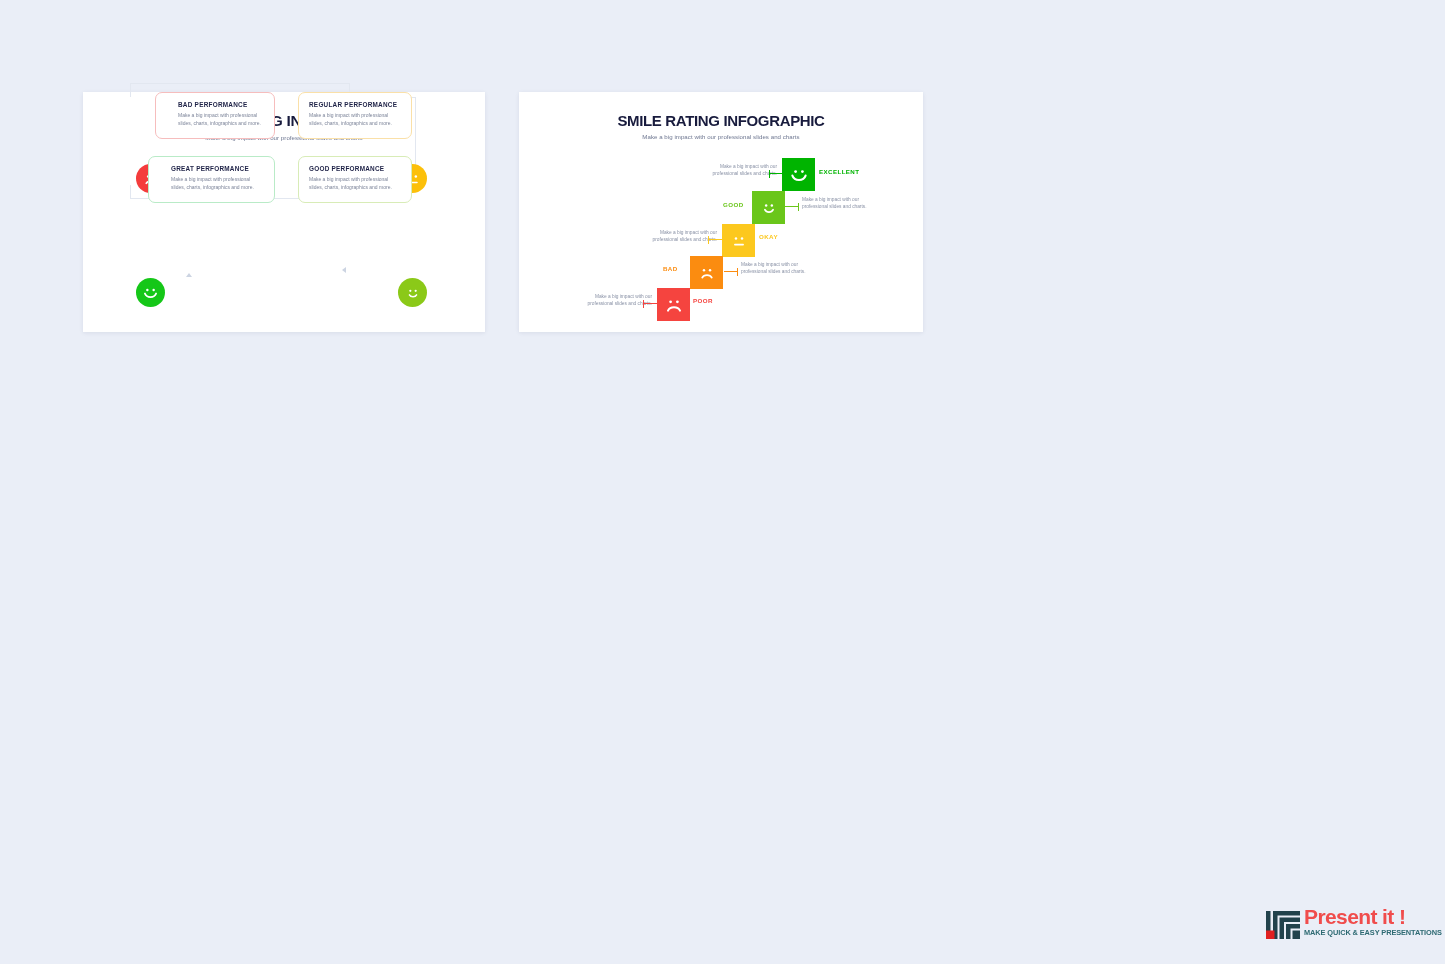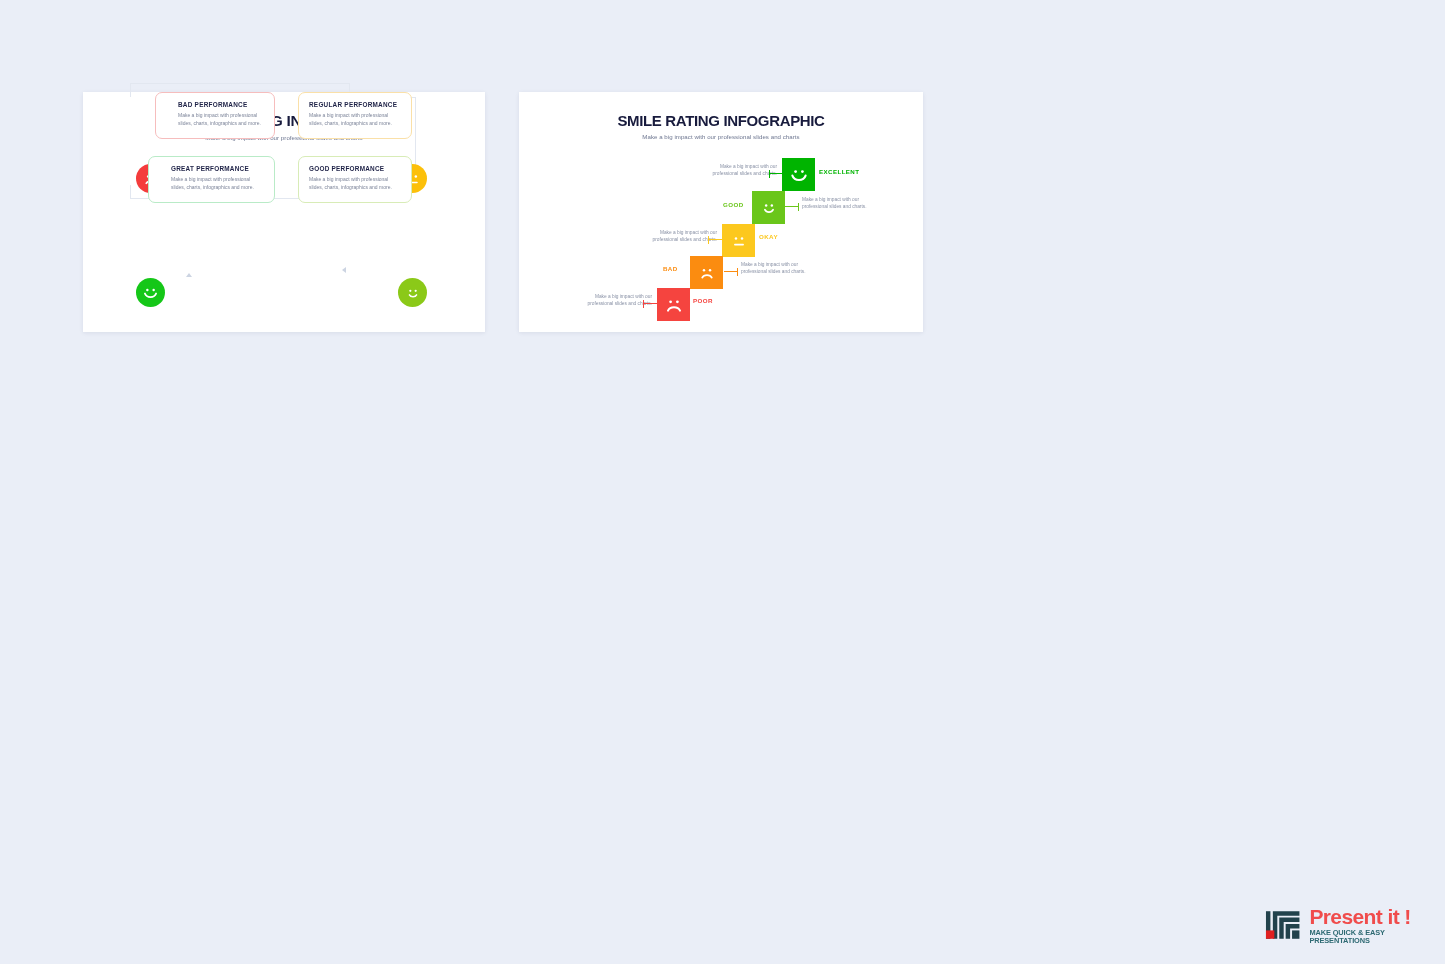--- a/index.html
+++ b/index.html
@@ -103,21 +103,21 @@
 
   
   #step-excellent .step-tile { left: 782px; top: 158px; background: #00b400; }
   #step-good      .step-tile { left: 752px; top: 191px; background: #6ac61a; }
   #step-okay      .step-tile { left: 722px; top: 224px; background: #fcc81e; }
   #step-bad       .step-tile { left: 690px; top: 256px; background: #fb8c10; }
   #step-poor      .step-tile { left: 657px; top: 288px; background: #f5443f; }
 
   .logo {
     position: absolute; left: 1264px; top: 906px;
-    display: flex; align-items: flex-end; gap: 6px;
+    display: flex; align-items: flex-start; 
   }
   .logo-words { line-height: 1; }
   .logo-main {
     font-size: 21px; font-weight: bold; color: #f04c4c; letter-spacing: -0.6px;
   }
   .logo-tag {
     font-size: 7.4px; font-weight: bold; color: #2e6a73;
     letter-spacing: -0.1px; margin-top: 2px;
   }
 </style>

